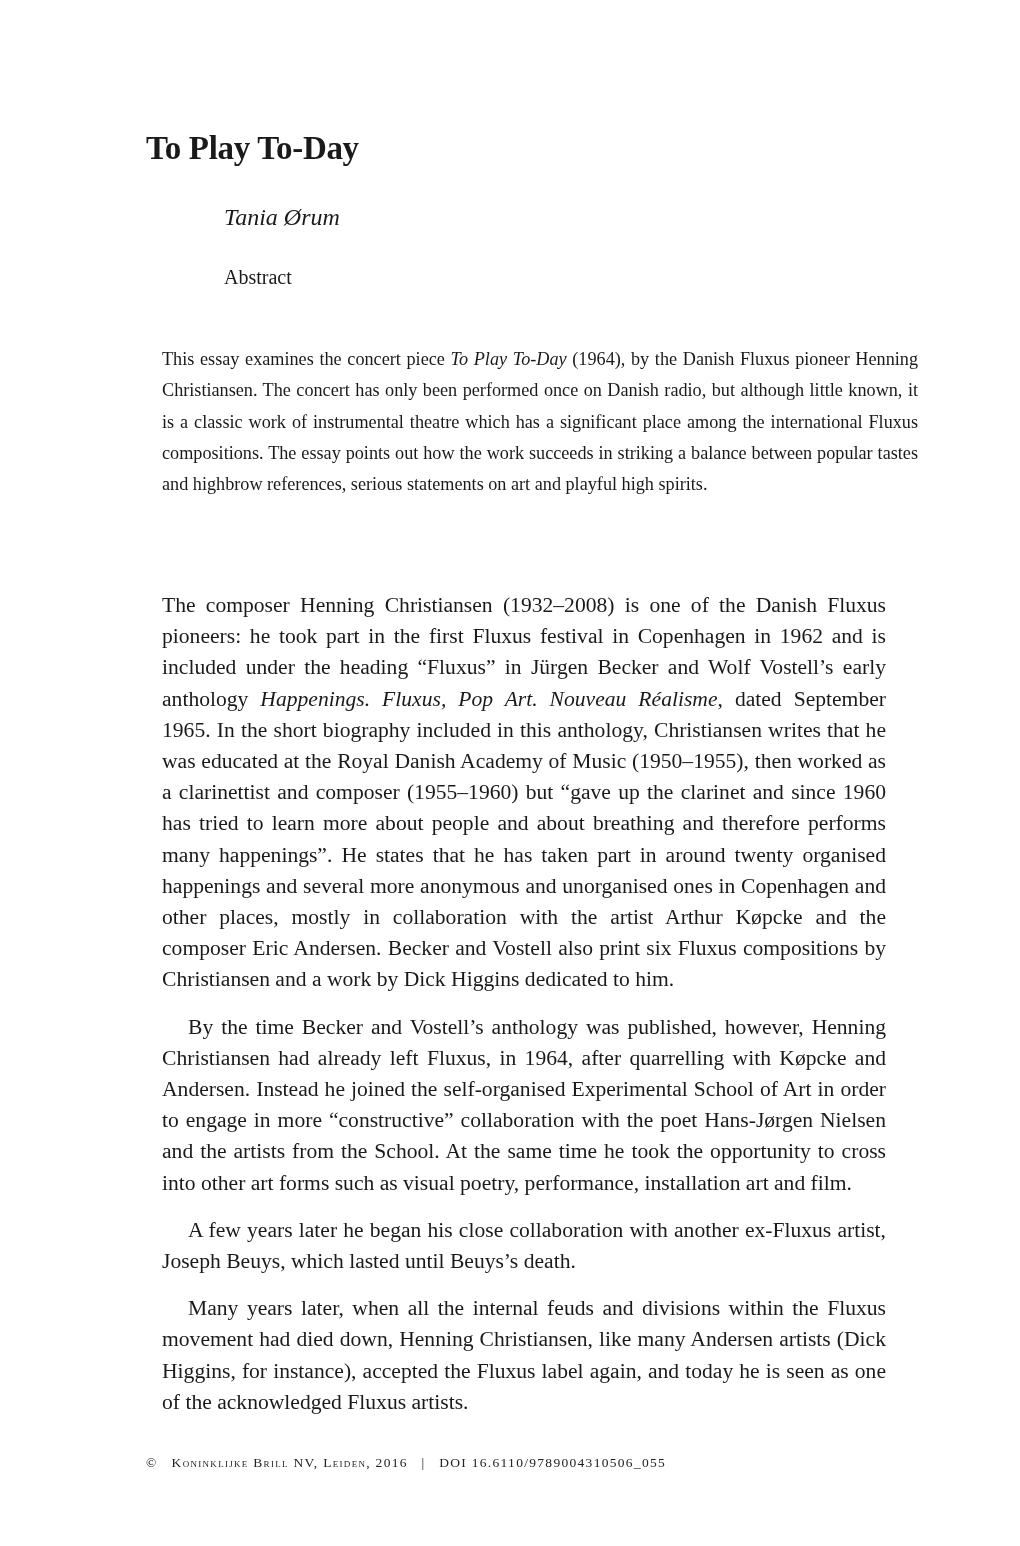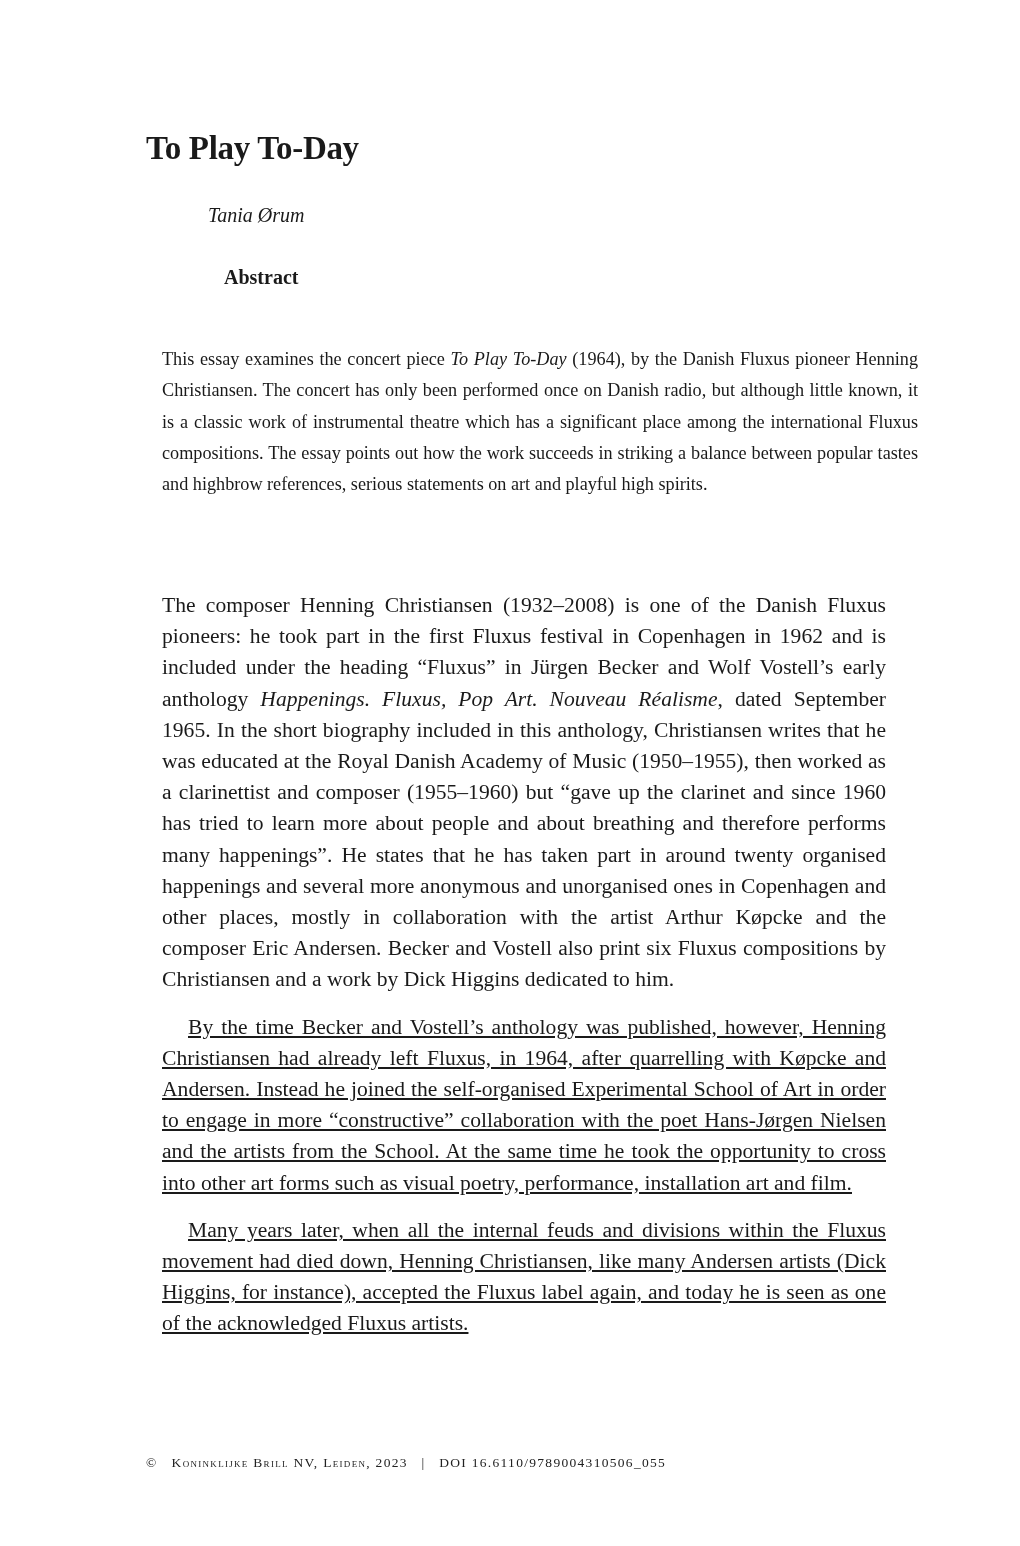--- a/index.html
+++ b/index.html
@@ -5,38 +5,38 @@
     html, body { margin: 0; padding: 0; background: #ffffff; }
     body {
       width: 1020px; height: 1546px; position: relative; overflow: hidden;
       font-family: "Liberation Serif", "DejaVu Serif", serif; color: #1a1a1a;
     }
     .title {
       position: absolute; left: 146px; top: 130px;
       font-size: 33px; font-weight: bold; letter-spacing: -0.3px; margin: 0;
     }
     .author {
-      position: absolute; left: 208px; top: 204px;
-      font-size: 20px; font-style: italic;
+      position: absolute; left: 224px; top: 204px;
+      font-size: 24px; font-style: italic;
     }
     .abstract-heading {
       position: absolute; left: 224px; top: 266px;
-      font-size: 20px; font-weight: bold; margin: 0;
+      font-size: 20px; font-weight: normal; margin: 0;
     }
     .abstract {
       position: absolute; left: 146px; top: 328px; width: 756px;
       font-size: 18.2px; line-height: 31.3px; text-align: justify; margin: 16px;
     }
     .body {
       position: absolute; left: 146px; top: 574px; width: 756px;
     }
     .body p {
       margin: 16px; font-size: 21.6px; line-height: 31.2px; text-align: justify;
     }
-    .body p.indent { text-indent: 26px; text-decoration: underline; }
+    .body p.indent { text-indent: 26px; }
     .footer {
       position: absolute; left: 146px; top: 1455px;
       font-size: 13.5px; letter-spacing: 1.3px; color: #222;
       font-variant: small-caps; white-space: nowrap;
     }
     .footer .sep { display: inline-block; margin: 0 9px; }
     i { font-style: italic; }
   </style>
 </head>
 <body>
@@ -45,22 +45,23 @@
 
 <div class="author">Tania Ørum</div>
 
 <h2 class="abstract-heading">Abstract</h2>
 
 <p class="abstract"><span>This essay examines the concert piece </span><i>To Play To-Day</i><span> (1964), by the Danish Fluxus pioneer Henning Christiansen. The concert has only been performed once on Danish radio, but although little known, it is a classic work of instrumental theatre which has a significant place among the international Fluxus compositions. The essay points out how the work succeeds in striking a balance between popular tastes and highbrow references, serious statements on art and playful high spirits.</span></p>
 
 <div class="body">
   <p><span>The composer Henning Christiansen (1932–2008) is one of the Danish Fluxus pioneers: he took part in the first Fluxus festival in Copenhagen in 1962 and is included under the heading “Fluxus” in Jürgen Becker and Wolf Vostell’s early anthology </span><i>Happenings. Fluxus, Pop Art. Nouveau Réalisme</i><span>, dated September 1965. In the short biography included in this anthology, Christiansen writes that he was educated at the Royal Danish Academy of Music (1950–1955), then worked as a clarinettist and composer (1955–1960) but “gave up the clarinet and since 1960 has tried to learn more about people and about breathing and therefore performs many happenings”. He states that he has taken part in around twenty organised happenings and several more anonymous and unorganised ones in Copenhagen and other places, mostly in collaboration with the artist Arthur Køpcke and the composer Eric Andersen. Becker and Vostell also print six Fluxus compositions by Christiansen and a work by Dick Higgins dedicated to him.</span></p>
   <p class="indent">By the time Becker and Vostell’s anthology was published, however, Henning Christiansen had already left Fluxus, in 1964, after quarrelling with Køpcke and Andersen. Instead he joined the self-organised Experimental School of Art in order to engage in more “constructive” collaboration with the poet Hans-Jørgen Nielsen and the artists from the School. At the same time he took the opportunity to cross into other art forms such as visual poetry, performance, installation art and film.</p>
+  <p class="indent">A few years later he began his close collaboration with another ex-Fluxus artist, Joseph Beuys, which lasted until Beuys’s death.</p>
   <p class="indent">Many years later, when all the internal feuds and divisions within the Fluxus movement had died down, Henning Christiansen, like many Andersen artists (Dick Higgins, for instance), accepted the Fluxus label again, and today he is seen as one of the acknowledged Fluxus artists.</p>
 </div>
 
 <div class="footer">
   <span>©</span>
   &nbsp;
-  <span>Koninklijke Brill NV, Leiden, 2023</span>
+  <span>Koninklijke Brill NV, Leiden, 2016</span>
   <span class="sep">|</span>
   <span>DOI 16.6110/9789004310506_055</span>
 </div>
 
 </body></html>

